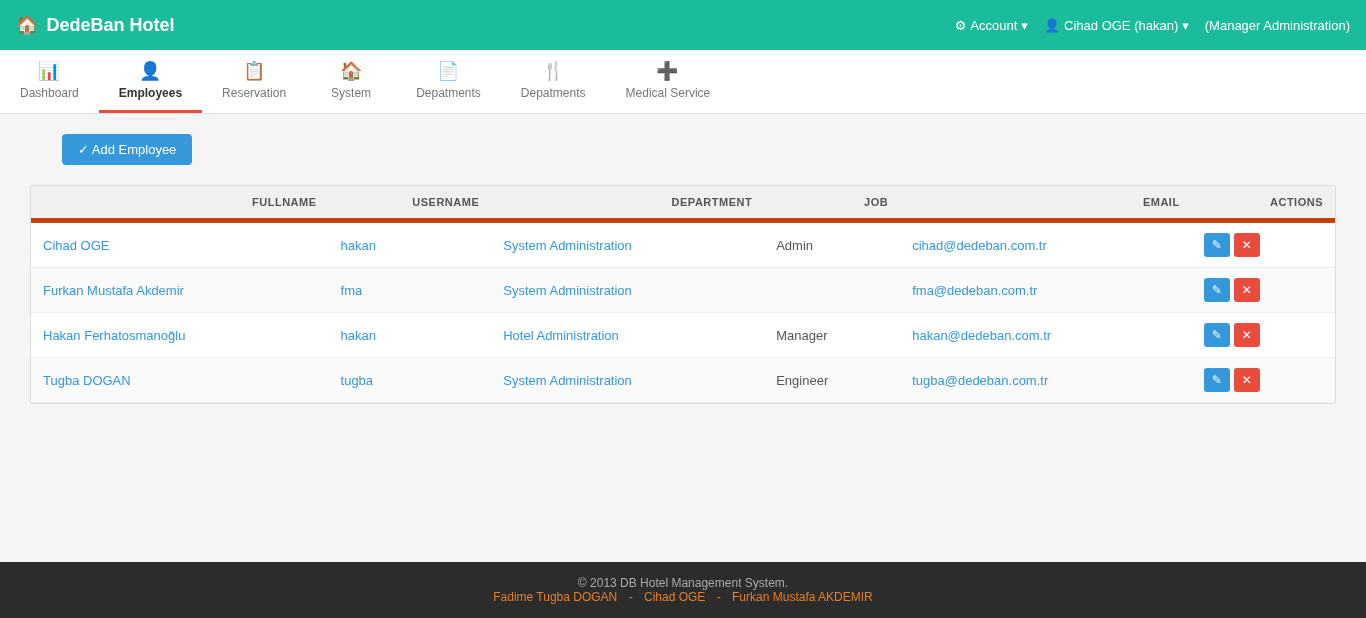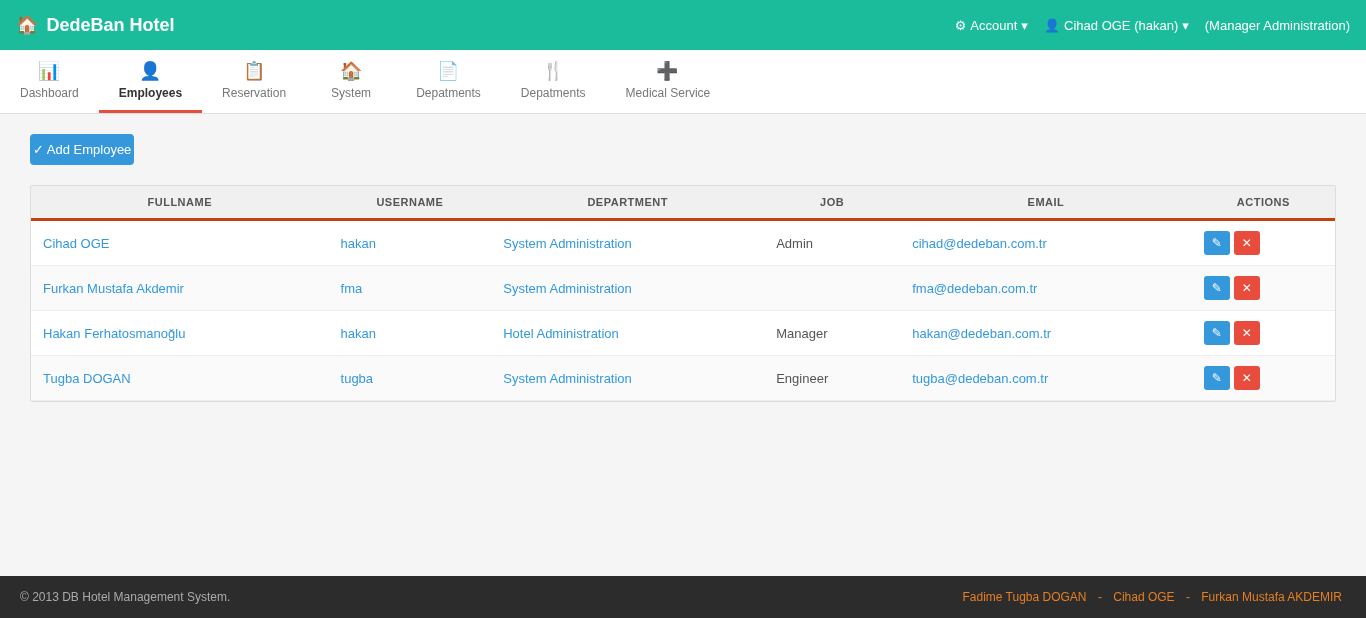--- a/index.html
+++ b/index.html
@@ -44,42 +44,43 @@
     .tab-icon { font-size: 18px; color: #aaa; }
     .tab-item.active .tab-icon { color: #555; }
 
     
     .content { flex: 1; padding: 20px 30px; background: #f5f5f5; }
 
     .add-btn {
       background: #3498db;
       color: white;
       border: none;
-      padding: 8px 3px;
+      padding: 8px 16px;
       border-radius: 4px;
       cursor: pointer;
       font-size: 13px;
       margin-bottom: 20px;
       display: inline-flex;
       align-items: center;
       gap: 6px;
+      margin-left: 32px;
     }
 
     
     .table-wrap { background: white; border: 1px solid #ddd; border-radius: 2px; }
     table { width: 100%; border-collapse: collapse; }
     thead tr { background: #f0f0f0; }
     thead th {
       padding: 10px 12px;
-      text-align: center;
+      text-align: right;
       font-size: 11px;
       color: #555;
       font-weight: bold;
       letter-spacing: 0.5px;
-      border-bottom: 3px solid #c2410c;
+      border-bottom: 5px solid #c2410c;
     }
     tbody tr { border-bottom: 1px solid #eee; background: white; }
     tbody tr:nth-child(even) { background: #fafafa; }
     tbody td { padding: 10px 12px; color: #555; font-size: 13px; }
     tbody td a { color: #3498db; text-decoration: none; }
     .actions-cell { display: flex; gap: 4px; }
     .btn-edit {
       background: #3498db;
       color: white;
       border: none;
@@ -101,20 +102,21 @@
     
     .footer {
       background: #2c2c2c;
       color: #aaa;
       padding: 14px 20px;
       display: flex;
       justify-content: space-between;
       align-items: center;
       font-size: 12px;
       flex-shrink: 0;
+      flex-direction: column;
     }
     .footer-links { color: #e67e22; }
     .footer-links span { margin: 7px 4px; }
   </style>
 </head>
 <body>
 
 <nav class="topnav">
   <div class="topnav-brand">
     <span>🏠</span>

